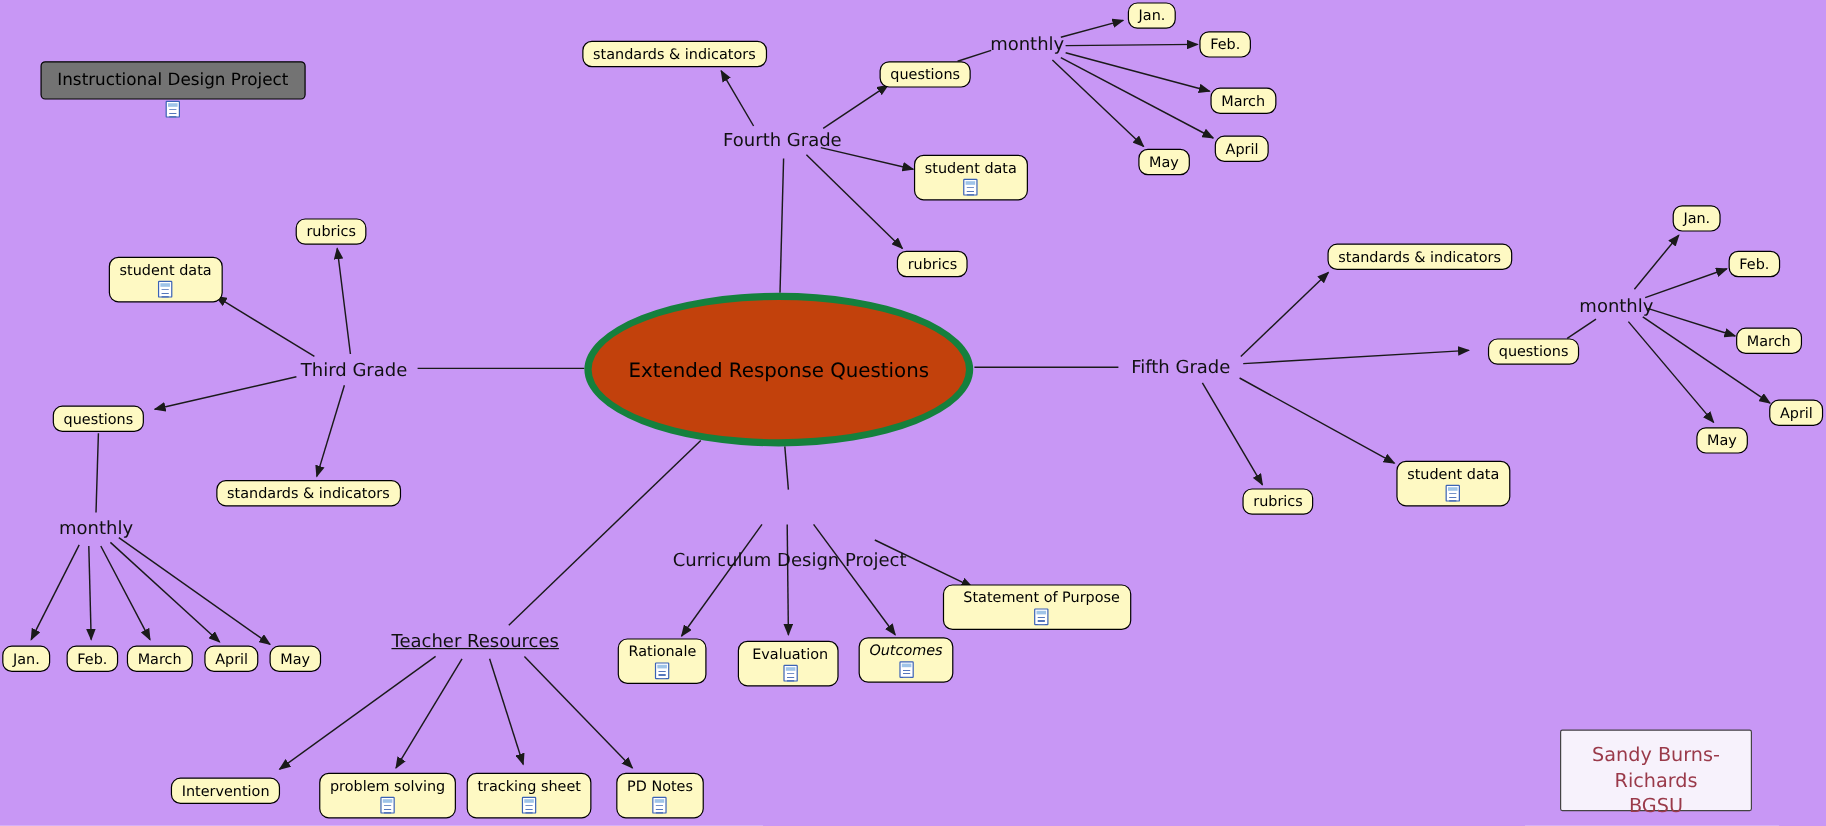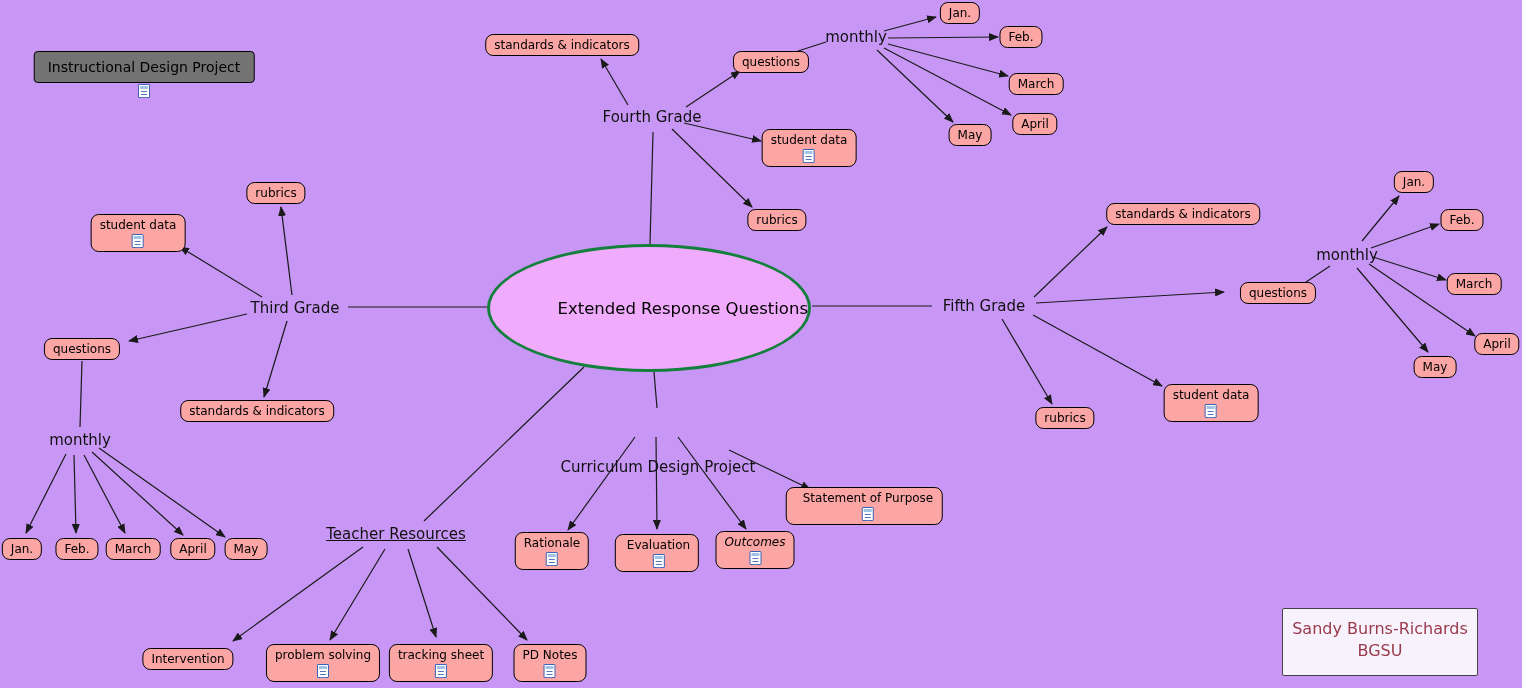--- a/index.html
+++ b/index.html
@@ -2,29 +2,29 @@
 <html><head>
 <meta charset="utf-8">
 <style>
   * { margin:0; padding:0; box-sizing:border-box; }
   html,body { width:1522px; height:688px; }
   body { font-family:"DejaVu Sans","Liberation Sans",sans-serif; }
   #canvas { position:relative; width:1522px; height:688px; background:#c897f5; overflow:hidden; }
   .links { position:absolute; left:0; top:0; }
   .links line { stroke:#1a1a1a; stroke-width:1.2; }
   .node, .text-label, .icon-float { position:absolute; transform:translate(-50%,-50%); }
-  .box { background:#fca5a5; border:1px solid #000; border-radius:8px; padding:3px 8px;
+  .box { background:#fef9c3; border:1px solid #000; border-radius:8px; padding:3px 8px;
          font-size:12px; color:#000; text-align:center; display:flex; flex-direction:column;
          align-items:center; gap:1px; white-space:nowrap; }
   .title-box { font-size:14px; padding:7px 13px; border-radius:4px; background:#737373; }
-  .ellipse { background:#f0abfc; border:3px solid #15803d; border-radius:50%;
-             width:324px; height:128px; display:flex; align-items:center; justify-content:flex-end;
+  .ellipse { background:#c2410c; border:6px solid #15803d; border-radius:50%;
+             width:324px; height:128px; display:flex; align-items:center; justify-content:center;
              font-size:16.5px; color:#000; white-space:nowrap; }
   .text-label { font-size:15px; color:#111; white-space:nowrap; }
-  .author-box { width:196px; height:68px; background:#f7f2fc; border:1px solid #444; border-radius:2px;
+  .author-box { width:160px; height:68px; background:#f7f2fc; border:1px solid #444; border-radius:2px;
                 color:#9a3a4a; font-size:16px; text-align:center; padding-top:9px; line-height:1.35; }
   .doc-icon { display:inline-block; width:12px; height:14px; background:#fff; border:1px solid #3a62b5;
               border-radius:1px; position:relative; flex:0 0 auto; margin-top:1px; cursor:pointer; }
   .doc-icon::before { content:""; position:absolute; left:1px; right:1px; top:1px; height:3px; background:#9fc4e8; }
   .doc-icon::after { content:""; position:absolute; left:2px; right:2px; top:6px; height:7px;
                      background:repeating-linear-gradient(to bottom,#5577bb 0 1px,transparent 1px 3px); }
 </style>
 </head>
 <body>
 

